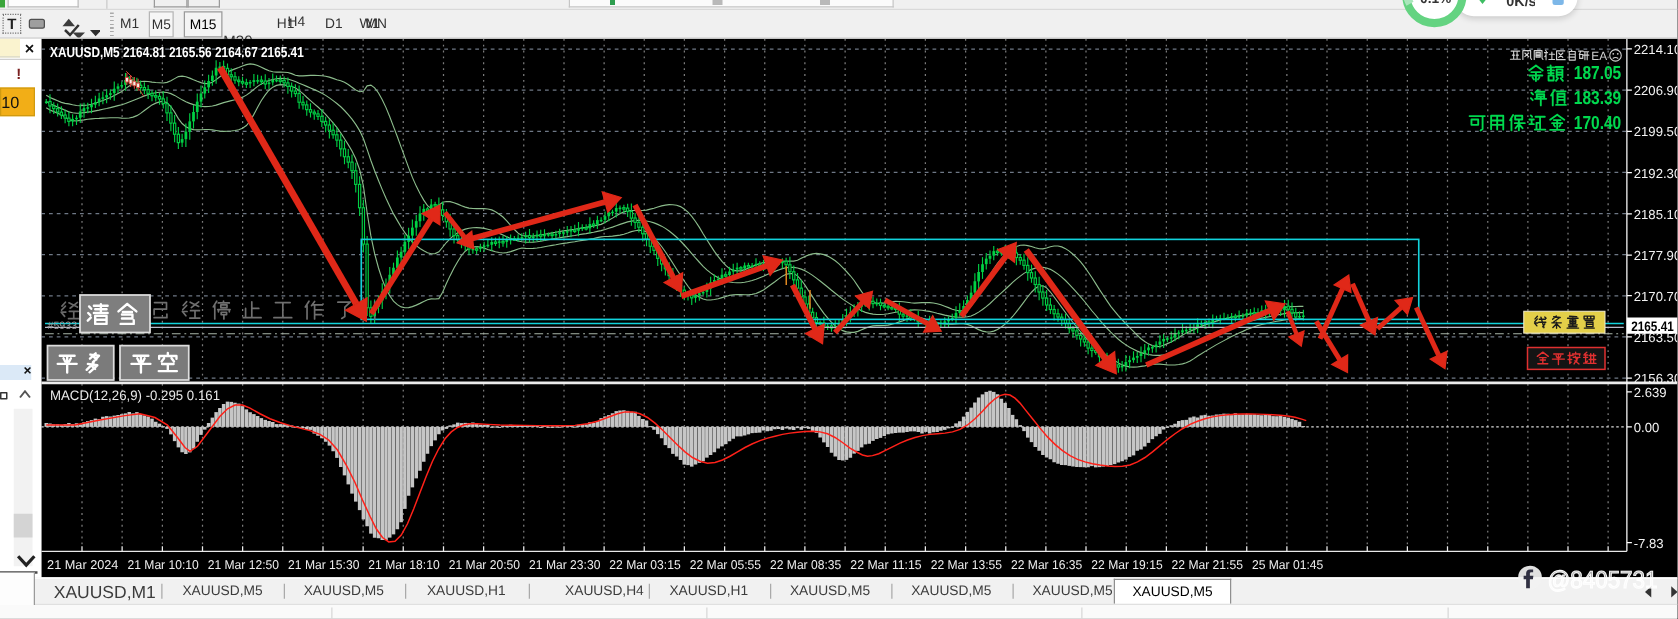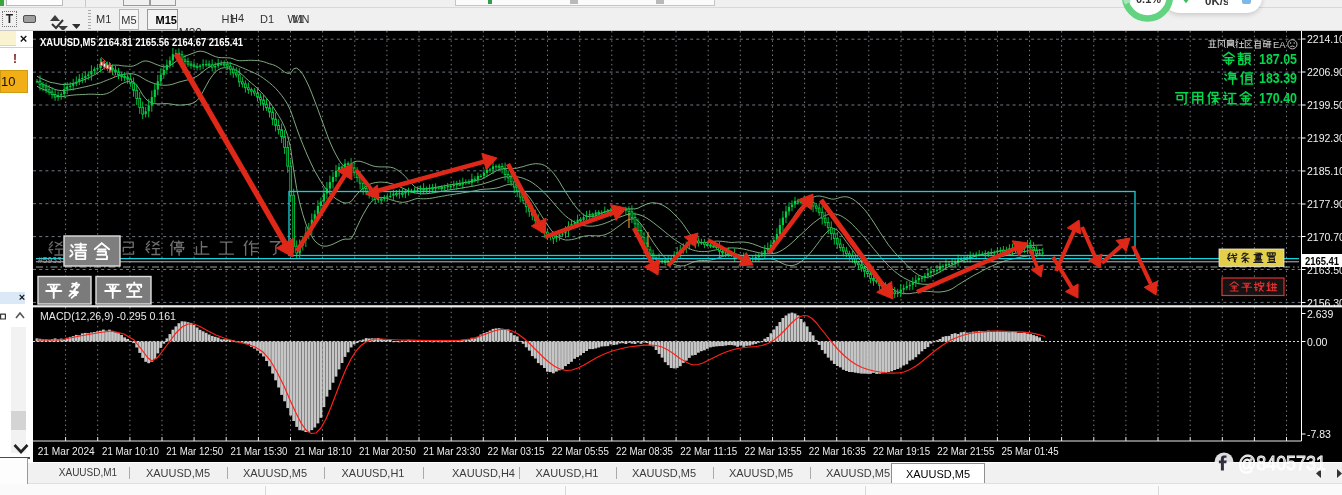--- a/index.html
+++ b/index.html
@@ -16,21 +16,21 @@
     <div class="abs" style="left:23px;top:7px;width:13px;height:8px;background:#9e9e9e;border:1.5px solid #4f4f4f;border-radius:2px"></div>
     <svg class="abs" style="left:48px;top:4px" width="32" height="18">
       <path d="M2 9 L7 3 L12 9 Z" fill="#3c3c3c"></path>
       <path d="M10 14 L15 19 L20 14 Z" fill="#3c3c3c"></path>
       <path d="M4 12 l4 4 l7 -8" stroke="#333" stroke-width="2" fill="none"></path>
       <path d="M24 12 L33 12 L28.5 17 Z" fill="#2e2e2e"></path>
     </svg>
     <div class="abs" style="left:88px;top:2px;width:3px;height:19px;background-image:repeating-linear-gradient(#aaa 0 1px,transparent 1px 3px)"></div>
     <div class="abs" style="left:96px;top:1px;width:22px;height:21px;font-size:11px;color:#333;line-height:21px">M1</div>
     <div class="abs" style="left:119px;top:1px;width:20px;height:21px;font-size:11px;color:#333;text-align:center;line-height:21px;border:1px solid #b5b5b5;background:#f6f6f6">M5</div>
-    <div class="abs" style="left:147px;top:1px;width:31px;height:21px;font-size:11px;color:#333;text-align:right;line-height:21px;border:1px solid #9a9a9a;background:#f4f4f4;font-weight:bold;color:#000">M15</div>
+    <div class="abs" style="left:147px;top:1px;width:31px;height:21px;font-size:11px;color:#333;text-align:center;line-height:21px;border:1px solid #9a9a9a;background:#f4f4f4;font-weight:normal;color:#000">M15</div>
     <div class="abs" style="left:178px;top:15px;width:24px;height:21px;font-size:12px;color:#333;text-align:right;line-height:21px">M30</div>
     <div class="abs" style="left:217px;top:1px;width:23px;height:21px;font-size:11px;color:#333;text-align:center;line-height:21px">H1</div>
     <div class="abs" style="left:230px;top:0;width:23px;height:21px;font-size:11px;color:#333;text-align:left;line-height:21px">H4</div>
     <div class="abs" style="left:255px;top:1px;width:24px;height:21px;font-size:11px;color:#333;text-align:center;line-height:21px">D1</div>
     <div class="abs" style="left:281px;top:1px;width:23px;height:21px;font-size:11px;color:#333;text-align:right;line-height:21px">W1</div>
     <div class="abs" style="left:288px;top:1px;width:26px;height:21px;font-size:11px;color:#333;text-align:center;line-height:21px">MN</div>
   </div>
 <svg width="1309" height="431" viewBox="0 0 1309 431" xmlns="http://www.w3.org/2000/svg" style="position:absolute;left:33px;top:31px">
     <rect width="1309" height="431" fill="#000"></rect>
     <g stroke="#8d8d8d" stroke-width="1" stroke-dasharray="1.5,3.2" opacity="0.88">
@@ -1341,21 +1341,21 @@
       <path d="M16 9 L20 4 L24 9" stroke="#555" stroke-width="1.6" fill="none"></path>
     </svg>
     <div class="abs" style="left:11px;top:296px;width:15px;height:126px;background:#f2f2f2"></div>
     <div class="abs" style="left:11px;top:380px;width:15px;height:19px;background:#d4d4d4"></div>
     <svg class="abs" style="left:12px;top:412px" width="18" height="13">
       <path d="M2.5 2 L9 9 L15.5 2" stroke="#222" stroke-width="2.6" fill="none"></path>
     </svg>
     <div class="abs" style="left:0;top:426px;width:30px;height:2px;background:#4a4a4a"></div>
   </div>
 <div class="abs" style="left:0;top:462px;width:1342px;height:21px;background:#f1f1f1;border-top:1px solid #fff">
-    <div class="abs" style="left:43px;top:0;width:90px;text-align:center;font-size:10px;color:#3c3c3c;line-height:20px">XAUUSD,M1</div>
+    <div class="abs" style="left:43px;top:0;width:90px;font-size:14px;color:#3c3c3c;line-height:20px">XAUUSD,M1</div>
     <div class="abs" style="left:133px;top:0;width:90px;text-align:center;font-size:11px;color:#3c3c3c;line-height:20px">XAUUSD,M5</div>
     <div class="abs" style="left:230px;top:0;width:90px;text-align:center;font-size:11px;color:#3c3c3c;line-height:20px">XAUUSD,M5</div>
     <div class="abs" style="left:328px;top:0;width:90px;text-align:center;font-size:11px;color:#3c3c3c;line-height:20px">XAUUSD,H1</div>
     <div class="abs" style="left:425px;top:0;width:90px;text-align:right;font-size:11px;color:#3c3c3c;line-height:20px">XAUUSD,H4</div>
     <div class="abs" style="left:522px;top:0;width:90px;text-align:center;font-size:11px;color:#3c3c3c;line-height:20px">XAUUSD,H1</div>
     <div class="abs" style="left:619px;top:0;width:90px;text-align:center;font-size:11px;color:#3c3c3c;line-height:20px">XAUUSD,M5</div>
     <div class="abs" style="left:716px;top:0;width:90px;text-align:center;font-size:11px;color:#3c3c3c;line-height:20px">XAUUSD,M5</div>
     <div class="abs" style="left:813px;top:0;width:90px;text-align:center;font-size:11px;color:#3c3c3c;line-height:20px">XAUUSD,M5</div>
     <div class="abs" style="left:129.0px;top:4px;width:1px;height:12px;background:#aaa"></div>
     <div class="abs" style="left:227.0px;top:4px;width:1px;height:12px;background:#aaa"></div>

